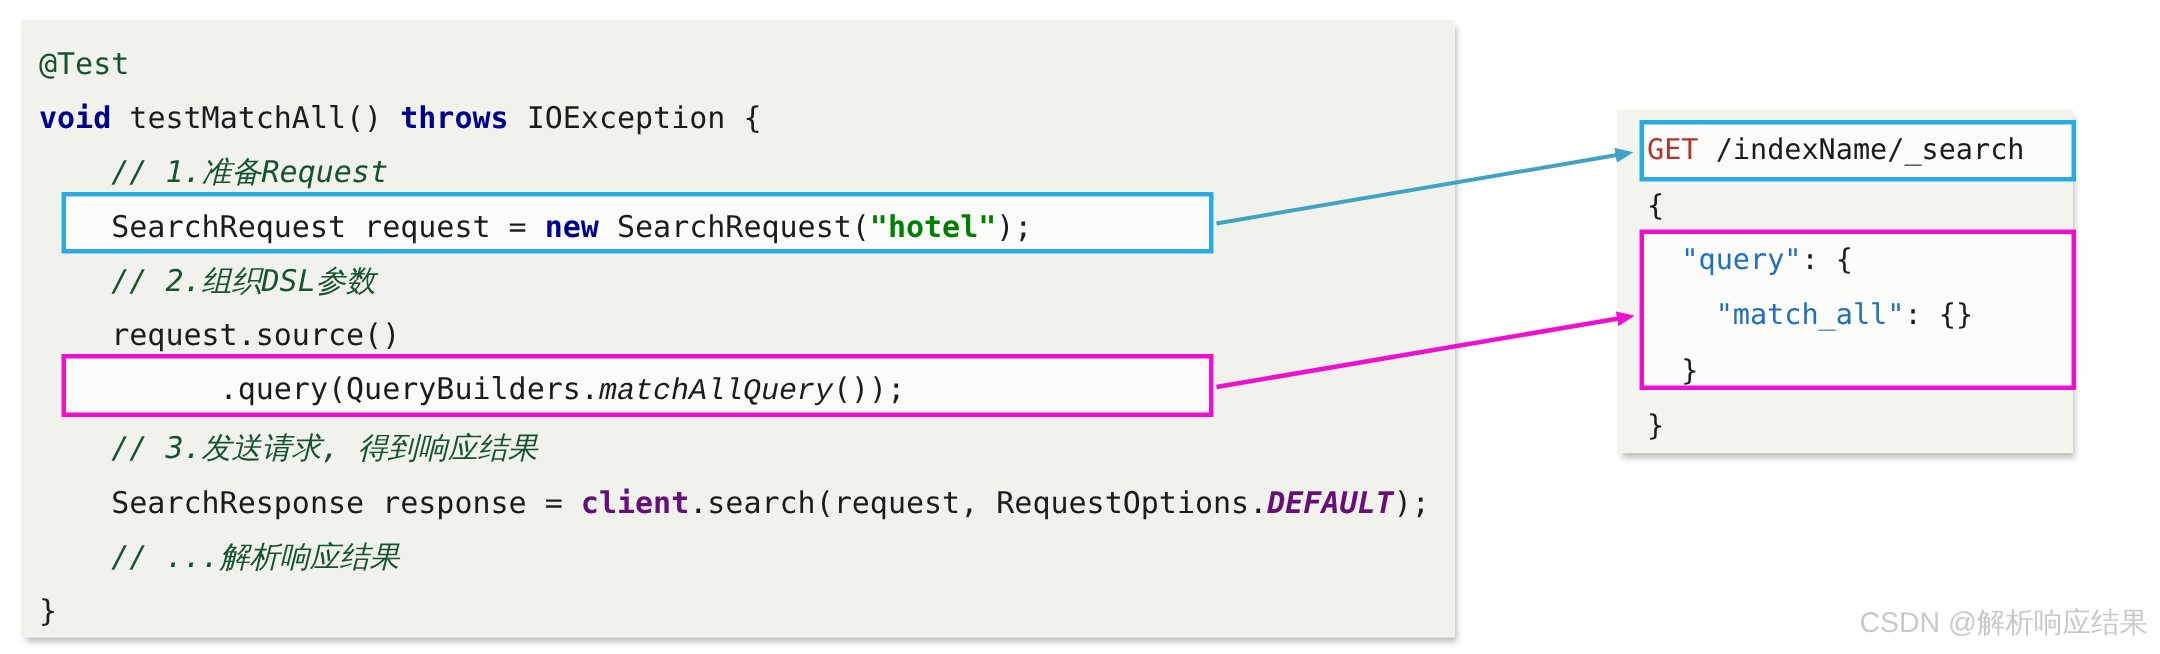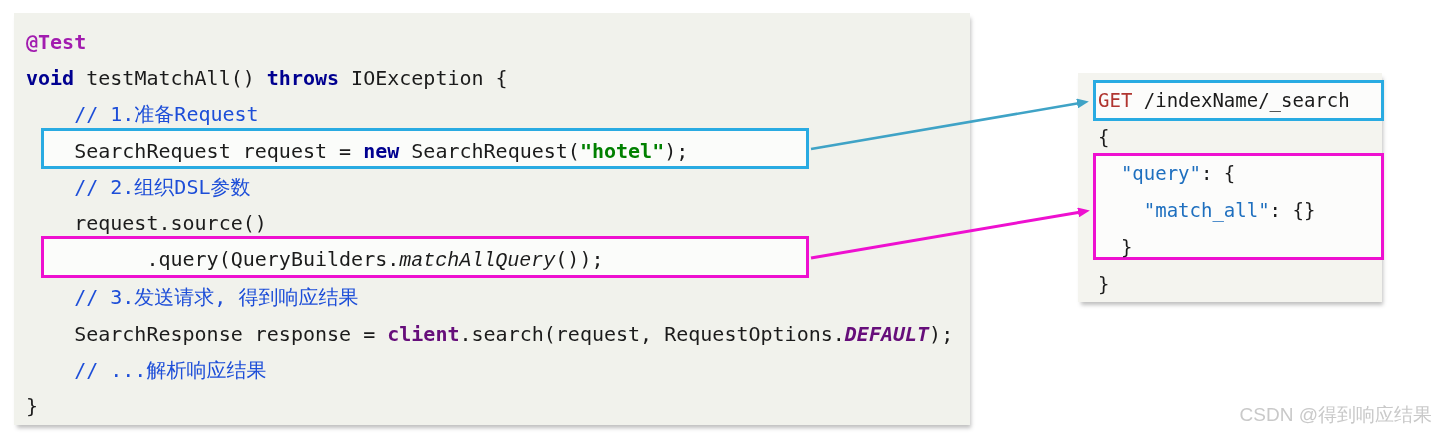--- a/index.html
+++ b/index.html
@@ -47,23 +47,23 @@
     font-size:20px;line-height:36.2px;
   }
   .code-dsl{
     left:20px;top:9px;
     font-size:19px;line-height:36.7px;
   }
   .line{white-space:pre;}
 
   .tok-p{color:#1b1b1b;text-align:right;}
   .tok-kw{color:#000090;font-weight:bold;}
-  .tok-ann{color:#a21caf;font-weight:bold;}
+  .tok-ann{color:#14532d;}
   .tok-str{color:#008000;font-weight:bold;}
-  .tok-com{color:#1d4ed8;}
+  .tok-com{color:#14532d;font-style:italic;}
   .tok-field{color:#660e7a;font-weight:bold;}
   .tok-sf{color:#660e7a;font-weight:bold;font-style:italic;}
   .tok-sm{color:#1b1b1b;font-style:italic;font-family:Liberation Mono, monospace;}
   .tok-get{color:#b03530;}
   .tok-key{color:#1e6fbf;}
 
   .arrow-layer{
     position:absolute;left:0;top:0;width:1440px;height:436px;
     z-index:3;pointer-events:none;
   }
@@ -99,15 +99,15 @@
         <path d="M0,0 L12,5 L0,10 Z" style="fill:var(--cyan-arrow)"></path>
       </marker>
       <marker id="head-magenta" markerWidth="12" markerHeight="10" refX="3" refY="5" orient="auto" markerUnits="userSpaceOnUse">
         <path d="M0,0 L12,5 L0,10 Z" style="fill:var(--magenta)"></path>
       </marker>
     </defs>
     <line x1="811" y1="149" x2="1080" y2="103" style="stroke:var(--cyan-arrow)" stroke-width="2.6" marker-end="url(#head-cyan)"></line>
     <line x1="811" y1="258" x2="1081" y2="212" style="stroke:var(--magenta)" stroke-width="3" marker-end="url(#head-magenta)"></line>
   </svg>
 
-  <div class="watermark">CSDN @得到响应结果</div>
+  <div class="watermark">CSDN @解析响应结果</div>
 
 </div>
 
 </body></html>

